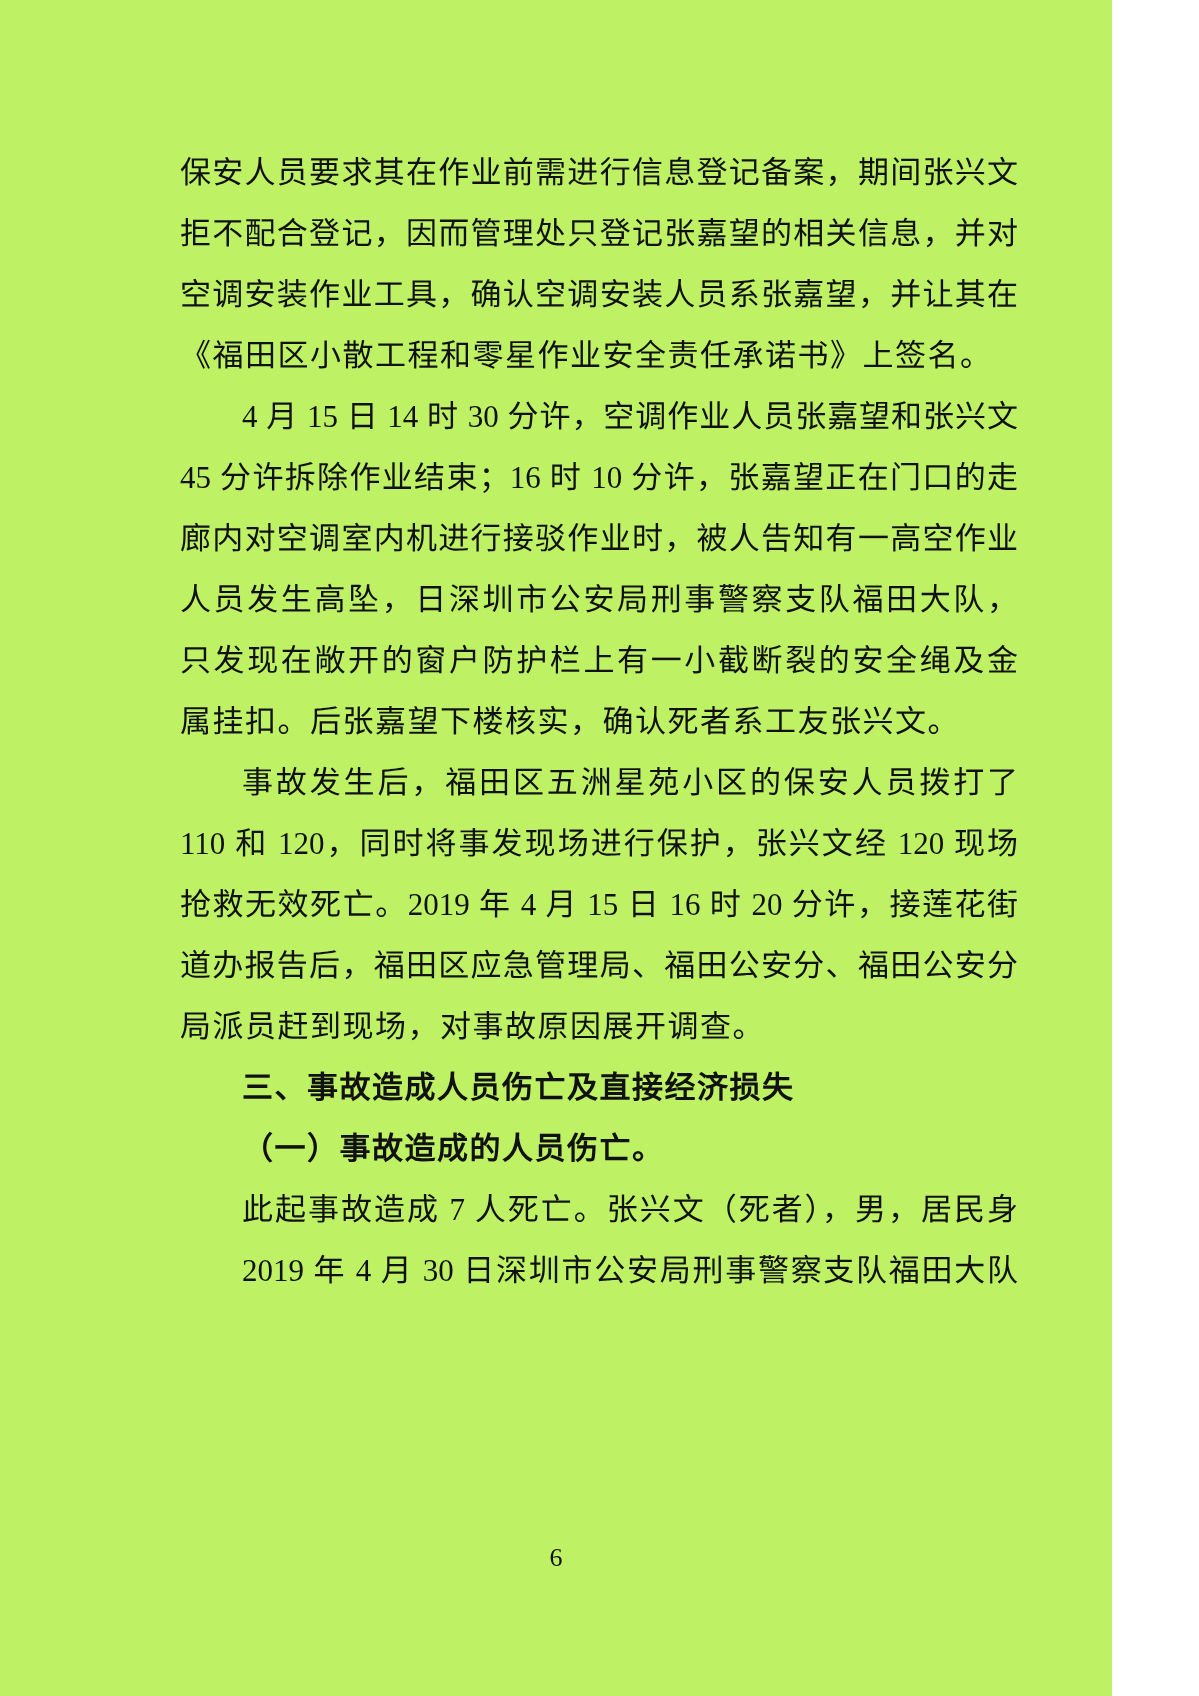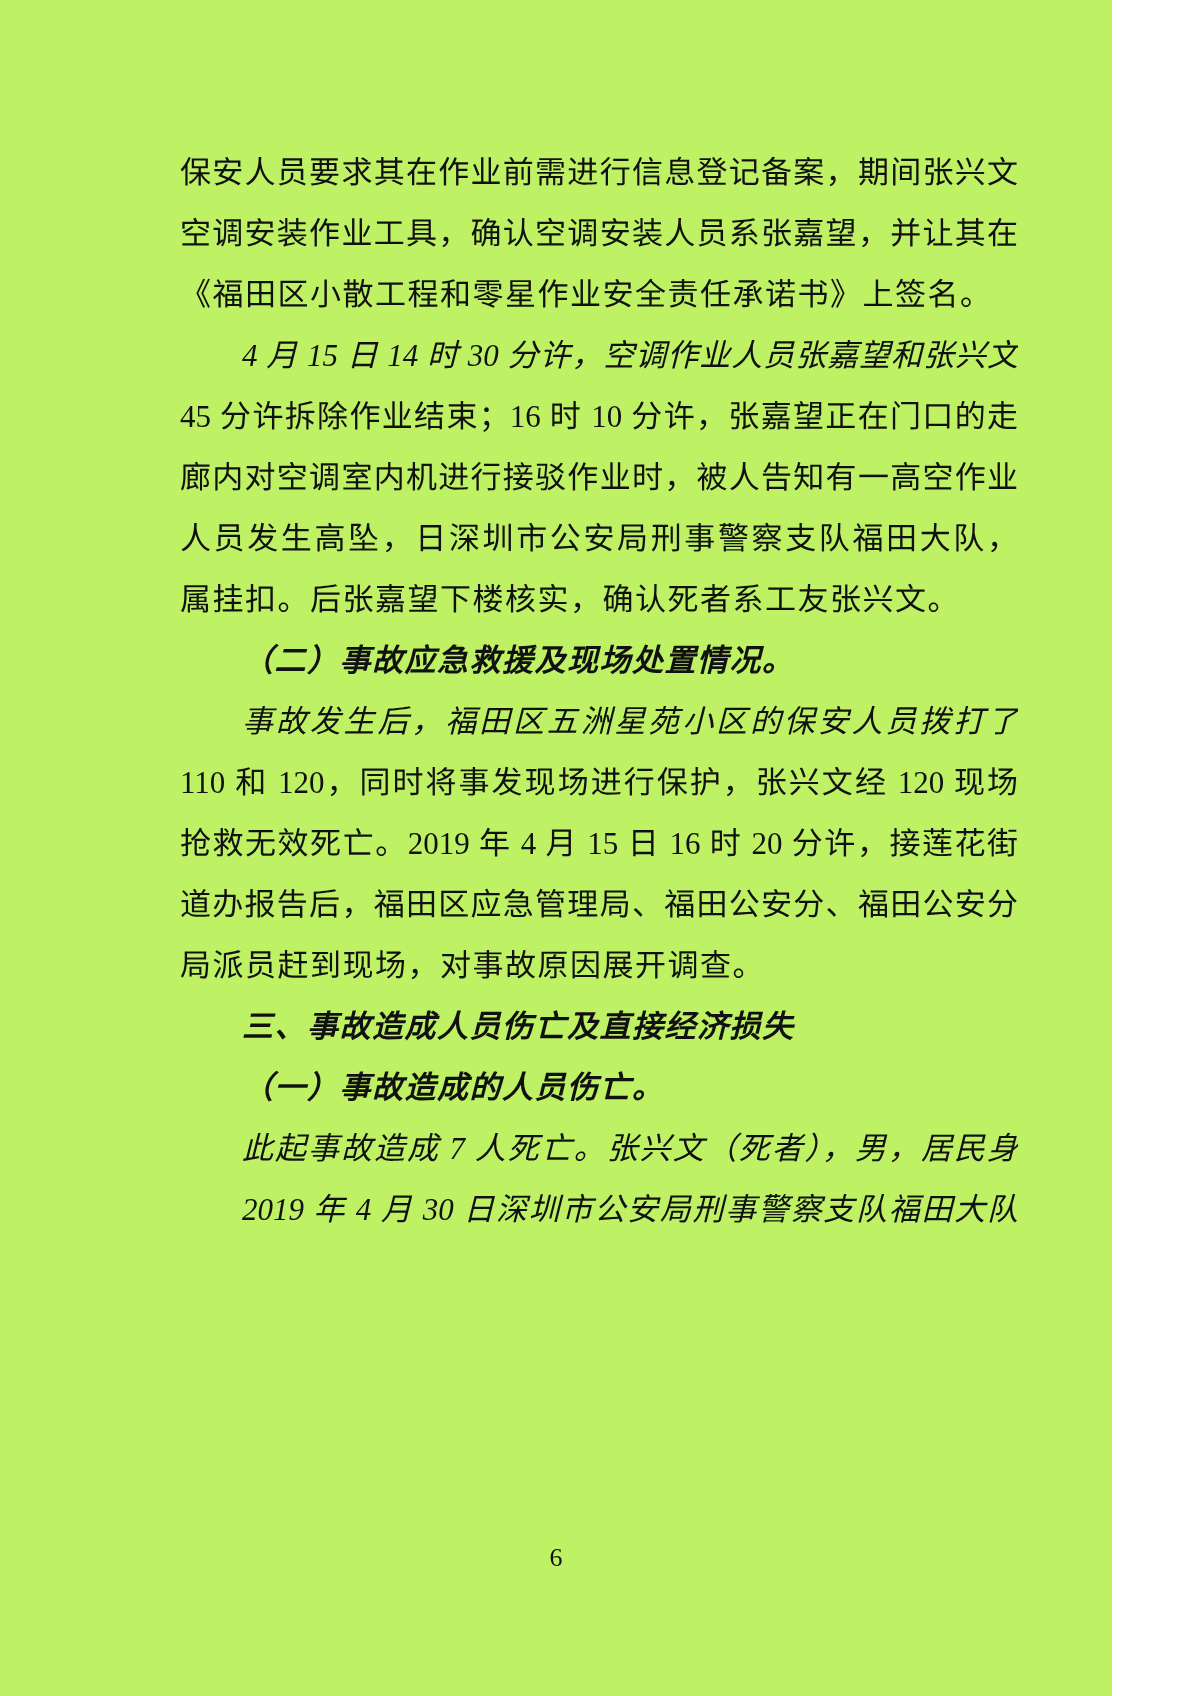--- a/index.html
+++ b/index.html
@@ -31,21 +31,20 @@
     overflow: hidden;
     white-space: normal;
   }
   .line.end {
     text-align: right;
     text-align-last: left;
     letter-spacing: 1.5px;
   }
   .line.indent {
     text-indent: 2em;
-    font-style: italic;
   }
   .line.heading {
     font-family: "Liberation Sans", "DejaVu Sans", sans-serif;
     font-weight: 700;
     letter-spacing: 1.5px;
   }
   .page-number {
     position: absolute;
     left: 0;
     right: 0;
@@ -56,28 +55,29 @@
     line-height: 32px;
     color: #111111;
   }
 </style>
 </head>
 <body>
 
 <div class="sheet">
   <div class="body-text" id="line-host">
       <div class="line">保安人员要求其在作业前需进行信息登记备案，期间张兴文</div>
+      <div class="line">拒不配合登记，因而管理处只登记张嘉望的相关信息，并对</div>
       <div class="line">空调安装作业工具，确认空调安装人员系张嘉望，并让其在</div>
       <div class="line end">《福田区小散工程和零星作业安全责任承诺书》上签名。</div>
       <div class="line indent">4 月 15 日 14 时 30 分许，空调作业人员张嘉望和张兴文</div>
       <div class="line">45 分许拆除作业结束；16 时 10 分许，张嘉望正在门口的走</div>
       <div class="line">廊内对空调室内机进行接驳作业时，被人告知有一高空作业</div>
       <div class="line">人员发生高坠，日深圳市公安局刑事警察支队福田大队，</div>
+      <div class="line">只发现在敞开的窗户防护栏上有一小截断裂的安全绳及金</div>
       <div class="line end">属挂扣。后张嘉望下楼核实，确认死者系工友张兴文。</div>
-      <div class="line heading indent end">（二）事故应急救援及现场处置情况。</div>
       <div class="line indent">事故发生后，福田区五洲星苑小区的保安人员拨打了</div>
       <div class="line">110 和 120，同时将事发现场进行保护，张兴文经 120 现场</div>
       <div class="line">抢救无效死亡。2019 年 4 月 15 日 16 时 20 分许，接莲花街</div>
       <div class="line">道办报告后，福田区应急管理局、福田公安分、福田公安分</div>
       <div class="line end">局派员赶到现场，对事故原因展开调查。</div>
       <div class="line heading indent end">三、事故造成人员伤亡及直接经济损失</div>
       <div class="line heading indent end">（一）事故造成的人员伤亡。</div>
       <div class="line indent">此起事故造成 7 人死亡。张兴文（死者），男，居民身</div>
       <div class="line indent">2019 年 4 月 30 日深圳市公安局刑事警察支队福田大队</div>
     </div>

